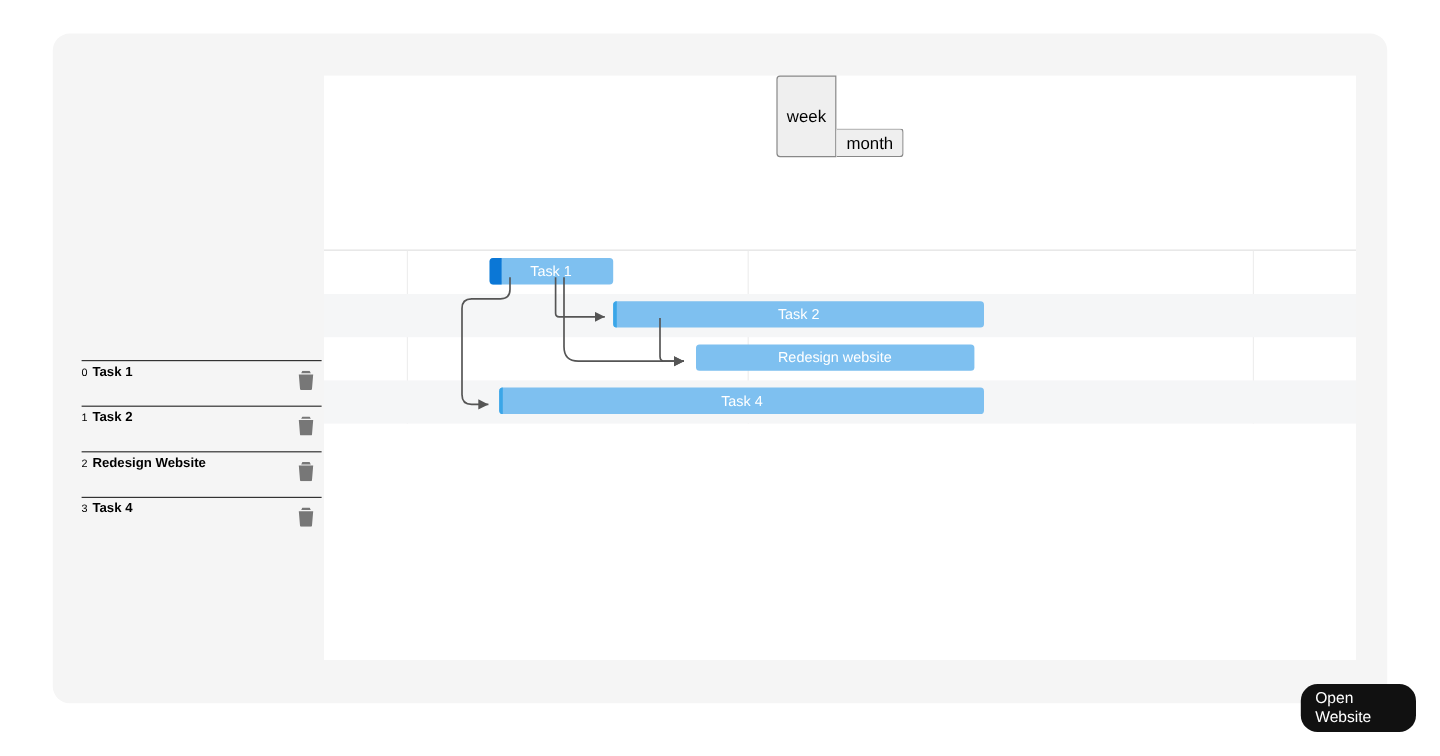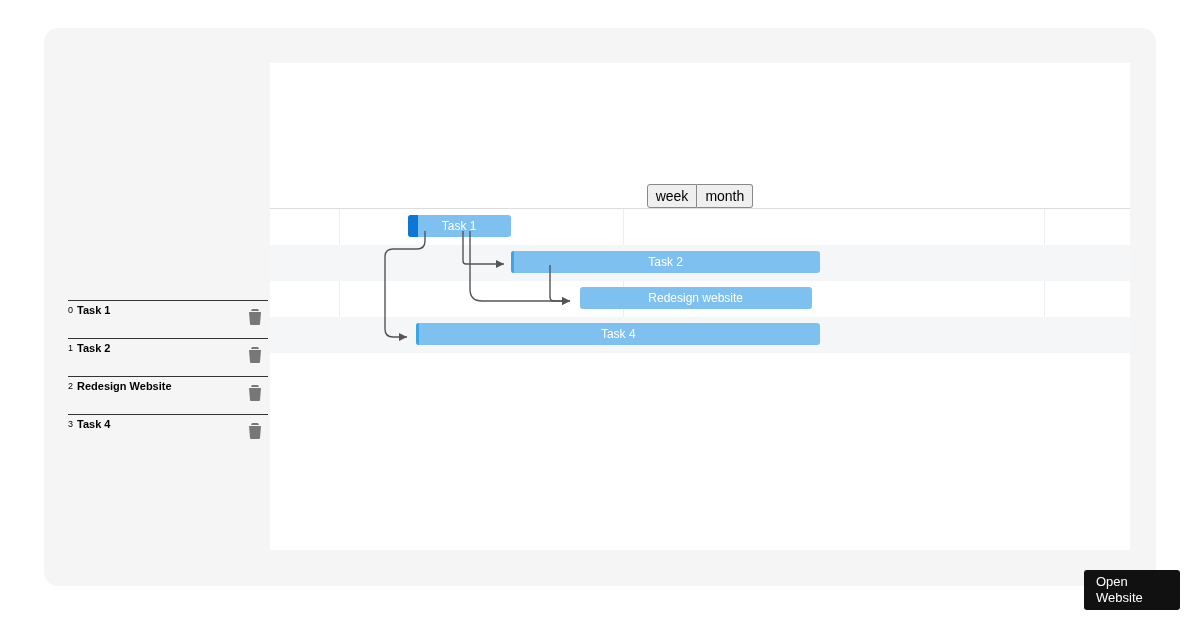--- a/index.html
+++ b/index.html
@@ -7,29 +7,29 @@
   body { width:1200px; height:630px; position:relative; overflow:hidden; }
 
   .page-bg {
     position:absolute; top:28px; left:44px; right:44px; bottom:44px;
     background:#f5f5f5; border-radius:14px;
   }
 
   .controls-panel {
     position:absolute; top:63px; left:270px; right:70px; height:146px;
     background:#fff; border-bottom:1px solid #ddd;
-    display:flex; align-items:flex-end; justify-content:center;
+    display:flex; align-items:flex-start; justify-content:center;
   }
   .btn-group { display:flex; }
   .btn-group button {
     font-size:14px; font-family:inherit; padding:3px 8px;
     background:#efefef; border:1px solid #888; margin:0; cursor:pointer;
   }
   .btn-group button:first-child { border-top-left-radius:3px; border-bottom-left-radius:3px; }
-  .btn-group button:last-child { border-top-right-radius:3px; border-bottom-right-radius:3px; border-left:none; }
+  .btn-group button:last-child { border-top-right-radius:3px; border-bottom-right-radius:3px; border-left:none;margin-top:44px; }
 
   .gantt-area {
     position:absolute; top:209px; left:270px; right:70px; bottom:80px;
     background:#fff;
   }
   .gantt-header {
     height:68px; border-bottom:1px solid #ddd; position:relative;
   }
   .month-label {
     text-align:center; font-size:12px; color:#555; padding-top:10px; font-weight:600;
@@ -76,21 +76,21 @@
   .side-idx { font-size:9px; padding-right:4px; padding-top:2px;}
   .side-name { font-weight:700; font-size:11px; flex:0 0 auto; padding-top:1px;}
   .side-right { flex:1; display:flex; justify-content:flex-end; padding-right:6px; padding-top:6px;}
   .trash svg { width:14px; height:16px; display:block; }
   .trash path { fill:#777; }
 
   
   .sandbox-btn {
     position:absolute; right:20px; bottom:20px;
     background:#111; color:#fff; font-size:13px; line-height:1.25;
-    padding:4px 12px; border-radius:3px; width:96px; cursor:pointer;
+    padding:4px 12px; border-radius:14px; width:96px; cursor:pointer;
   }
 </style>
 </head>
 <body>
 
 <div class="page-bg"></div>
 
 <div class="controls-panel">
   <div class="btn-group">
     <button>week</button>

